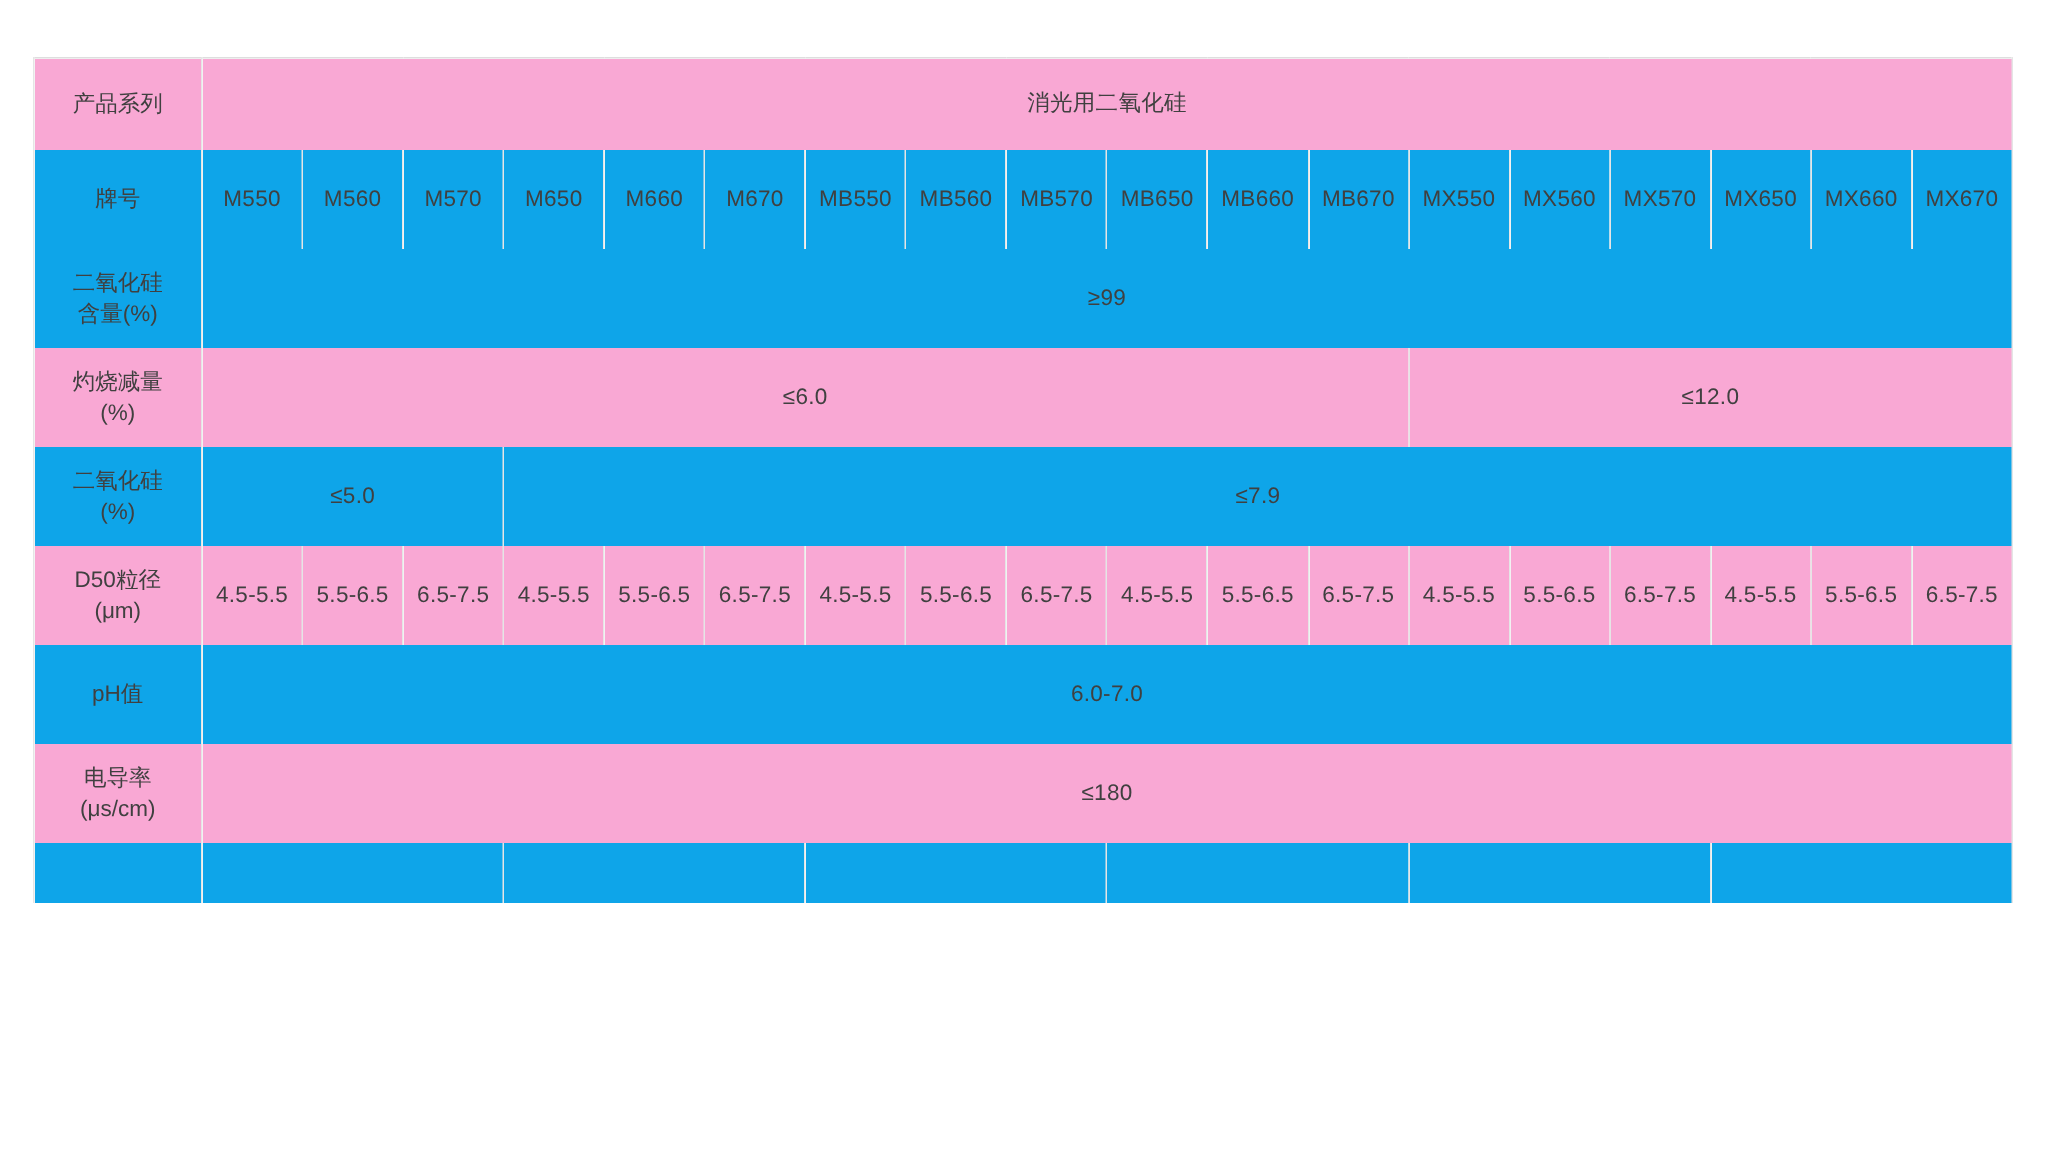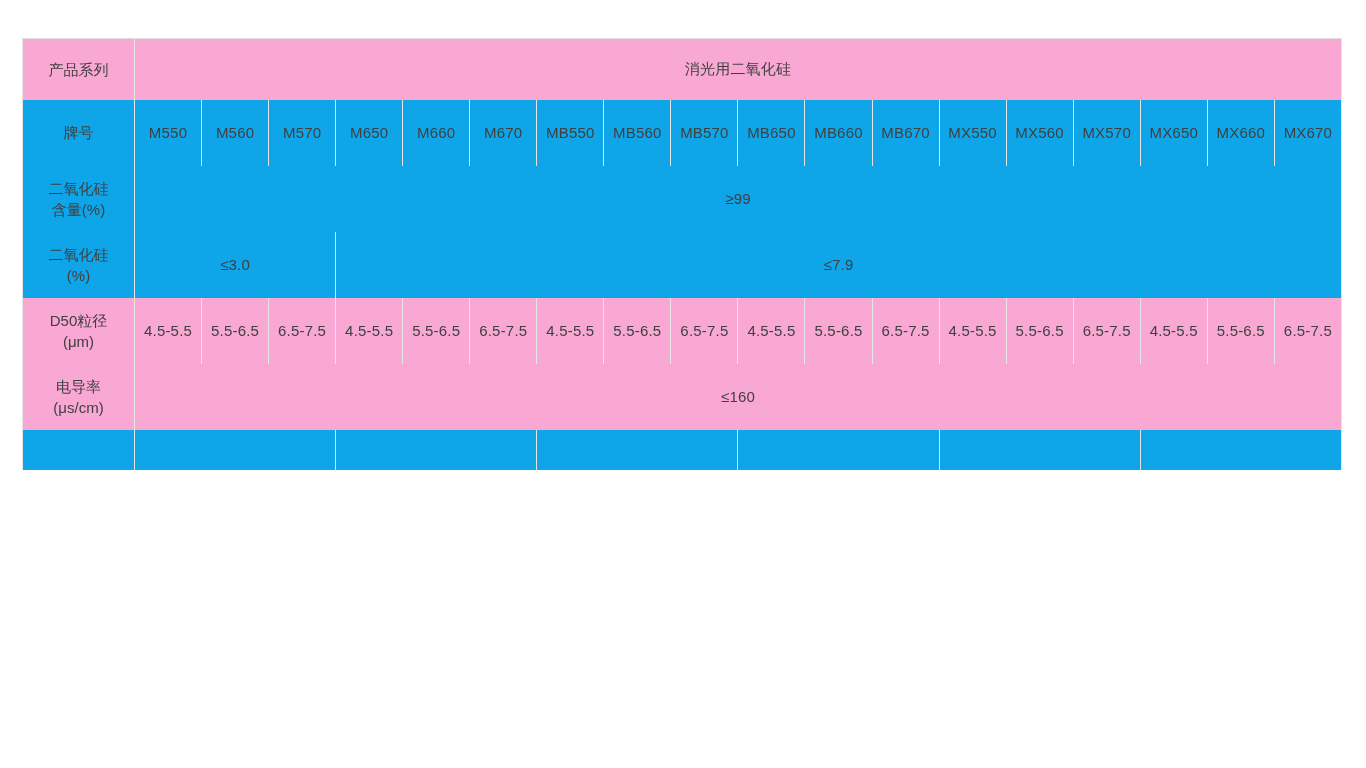--- a/index.html
+++ b/index.html
@@ -100,24 +100,30 @@
         <td colspan="1" class="grade-cell">MX570</td>
         <td colspan="1" class="grade-cell">MX650</td>
         <td colspan="1" class="grade-cell">MX660</td>
         <td colspan="1" class="grade-cell">MX670</td>
       </tr>
       <tr class="shaded">
         <th class="row-label">二氧化硅
 含量(%)</th>
         <td colspan="18" class="spec-cell">≥99</td>
       </tr>
+      <tr>
+        <th class="row-label">灼烧减量
+(%)</th>
+        <td colspan="12" class="spec-cell">≤6.0</td>
+        <td colspan="6" class="spec-cell">≤12.0</td>
+      </tr>
       <tr class="shaded">
         <th class="row-label">二氧化硅
 (%)</th>
-        <td colspan="3" class="spec-cell">≤3.0</td>
+        <td colspan="3" class="spec-cell">≤5.0</td>
         <td colspan="15" class="spec-cell">≤7.9</td>
       </tr>
       <tr>
         <th class="row-label">D50粒径
 (μm)</th>
         <td colspan="1" class="spec-cell">4.5-5.5</td>
         <td colspan="1" class="spec-cell">5.5-6.5</td>
         <td colspan="1" class="spec-cell">6.5-7.5</td>
         <td colspan="1" class="spec-cell">4.5-5.5</td>
         <td colspan="1" class="spec-cell">5.5-6.5</td>
@@ -128,24 +134,28 @@
         <td colspan="1" class="spec-cell">4.5-5.5</td>
         <td colspan="1" class="spec-cell">5.5-6.5</td>
         <td colspan="1" class="spec-cell">6.5-7.5</td>
         <td colspan="1" class="spec-cell">4.5-5.5</td>
         <td colspan="1" class="spec-cell">5.5-6.5</td>
         <td colspan="1" class="spec-cell">6.5-7.5</td>
         <td colspan="1" class="spec-cell">4.5-5.5</td>
         <td colspan="1" class="spec-cell">5.5-6.5</td>
         <td colspan="1" class="spec-cell">6.5-7.5</td>
       </tr>
+      <tr class="shaded">
+        <th class="row-label">pH值</th>
+        <td colspan="18" class="spec-cell">6.0-7.0</td>
+      </tr>
       <tr>
         <th class="row-label">电导率
 (μs/cm)</th>
-        <td colspan="18" class="spec-cell">≤160</td>
+        <td colspan="18" class="spec-cell">≤180</td>
       </tr>
       <tr class="shaded">
         <th class="row-label"></th>
         <td colspan="3" class="spec-cell"></td>
         <td colspan="3" class="spec-cell"></td>
         <td colspan="3" class="spec-cell"></td>
         <td colspan="3" class="spec-cell"></td>
         <td colspan="3" class="spec-cell"></td>
         <td colspan="3" class="spec-cell"></td>
       </tr>

